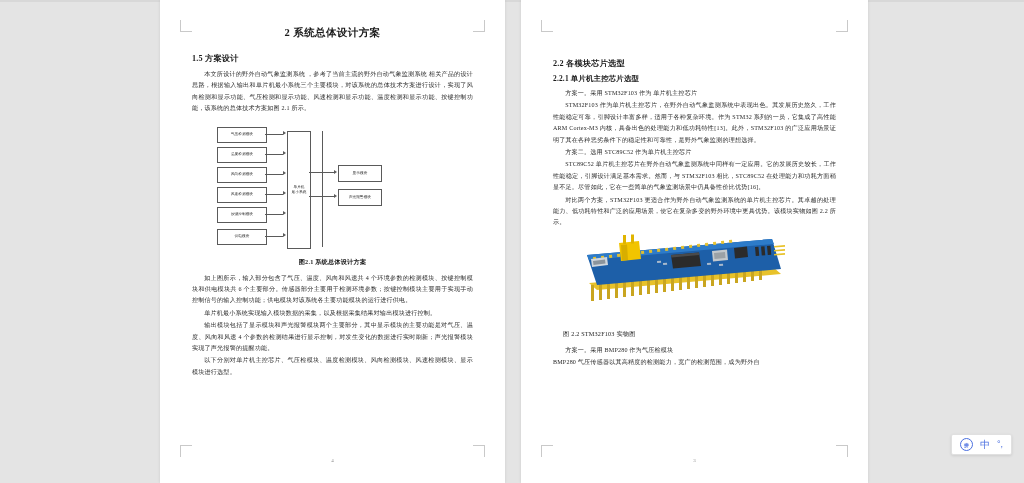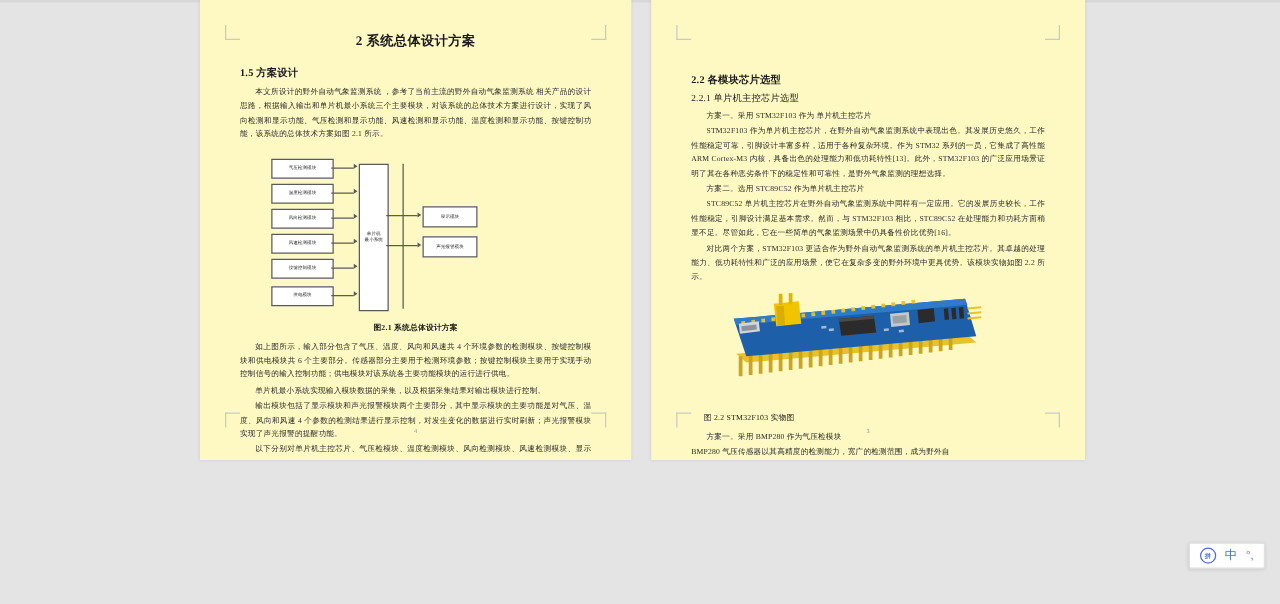--- a/index.html
+++ b/index.html
@@ -6,41 +6,41 @@
   body{
     width:1024px;height:483px;overflow:hidden;
     background:#e4e4e4;
     font-family:"Liberation Serif","DejaVu Serif",serif;
     position:relative;
   }
   .viewer{position:absolute;inset:0;background:#e4e4e4;}
   .topline{position:absolute;left:0;top:0;width:100%;height:2px;background:#d8d8d8;}
 
   .page{
-    position:absolute;top:0;background:#fef9c3;height:368px;
+    position:absolute;top:0;background:#ffffff;height:483px;
     box-shadow:0 0 3px rgba(0,0,0,.10);
     overflow:hidden;
   }
   #page-left{left:160px;width:345px;}
   #page-right{left:521px;width:347px;}
 
   .corner{position:absolute;width:11px;height:11px;border-color:#c9c9c9;border-style:solid;}
   .c-tl{border-width:0 0 1px 1px;}
   .c-tr{border-width:0 1px 1px 0;}
   .c-bl{border-width:1px 0 0 1px;}
   .c-br{border-width:1px 1px 0 0;}
 
   .body-area{position:absolute;left:32px;right:32px;top:26px;}
 
   .h1{
     text-align:center;font-size:10.5px;font-weight:bold;color:#1a1a1a;
     letter-spacing:.4px;margin:0 0 13px 0;
   }
   .h2{font-size:8.2px;font-weight:bold;color:#1a1a1a;margin:0 0 5px 0;letter-spacing:.2px;}
-  .h3{font-size:7.4px;font-weight:normal;color:#1a1a1a;margin:4px 0 4px 0;letter-spacing:.2px;}
+  .h3{font-size:7.4px;font-weight:bold;color:#1a1a1a;margin:4px 0 4px 0;letter-spacing:.2px;}
   p.tx{
     font-size:6.1px;line-height:11.4px;color:#2a2a2a;margin:0 0 1px 0;
     text-align:justify;text-justify:inter-ideograph;
     text-indent:2em;letter-spacing:.18px;
   }
   p.tx.noind{text-indent:0;}
 
   .figcap{
     text-align:center;font-size:6.2px;font-weight:bold;color:#1a1a1a;
     margin:5px 0 6px 0;letter-spacing:.2px;

